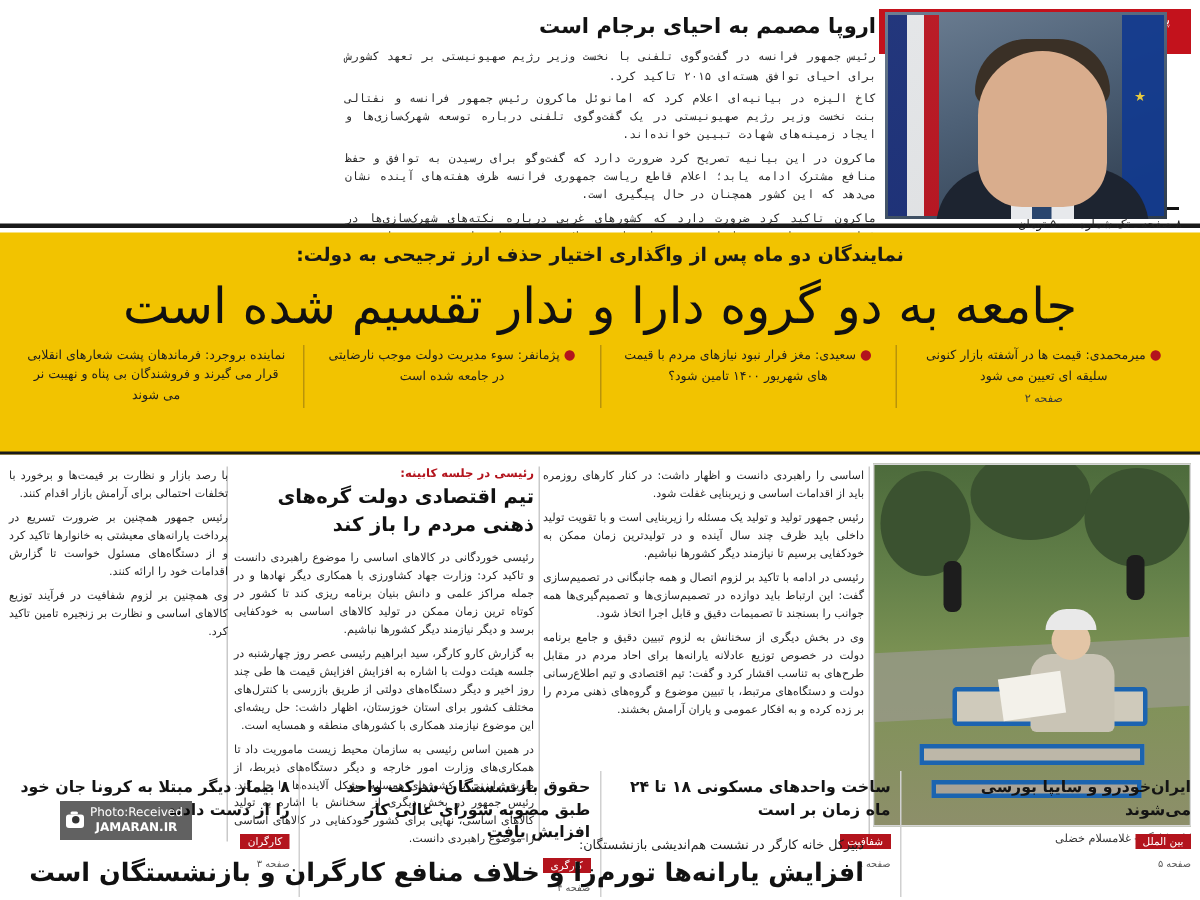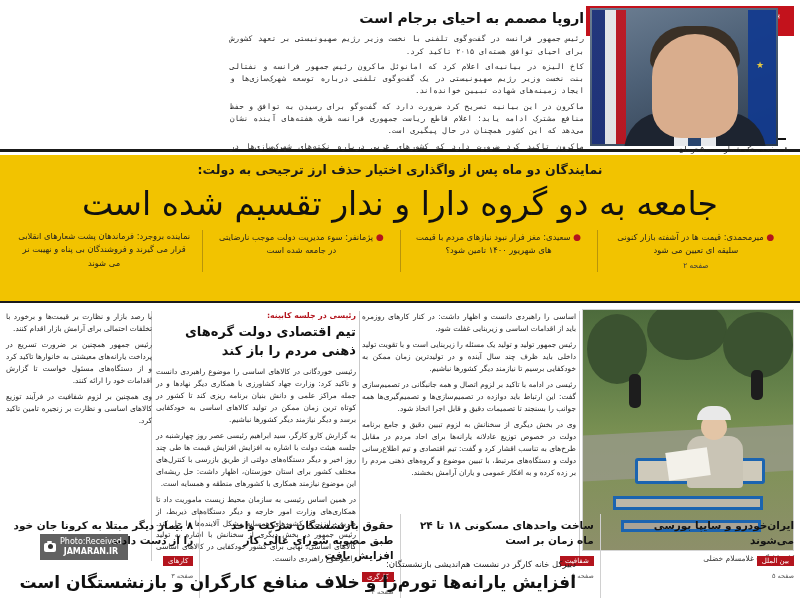--- a/index.html
+++ b/index.html
@@ -402,21 +402,21 @@
         <span class="card-tag">شفافیت</span>
         <div class="card-more">صفحه ۹</div>
       </div>
       <div class="card">
         <div class="card-head">حقوق بازنشستگان شرکت واحد طبق مصوبه شورای عالی کار افزایش یافت</div>
         <span class="card-tag">کارگری</span>
         <div class="card-more">صفحه ۴</div>
       </div>
       <div class="card">
         <div class="card-head">۸ بیمار دیگر مبتلا به کرونا جان خود را از دست دادند</div>
-        <span class="card-tag">کارهای</span>
+        <span class="card-tag">کارگران</span>
         <div class="card-more">صفحه ۳</div>
       </div>
     </div>
 
     <div style="position:absolute; right:224px; bottom:6px; width:568px; text-align:right;">
       <div style="font-size:8.5px;color:#1d1d1d;margin-bottom:2px;">دبیرکل خانه کارگر در نشست هم‌اندیشی بازنشستگان:</div>
       <div style="font-size:17px;font-weight:bold;color:#111;line-height:1.35;">افزایش یارانه‌ها تورم‌زا و خلاف منافع کارگران و بازنشستگان است</div>
     </div>
 
     <div class="watermark">

